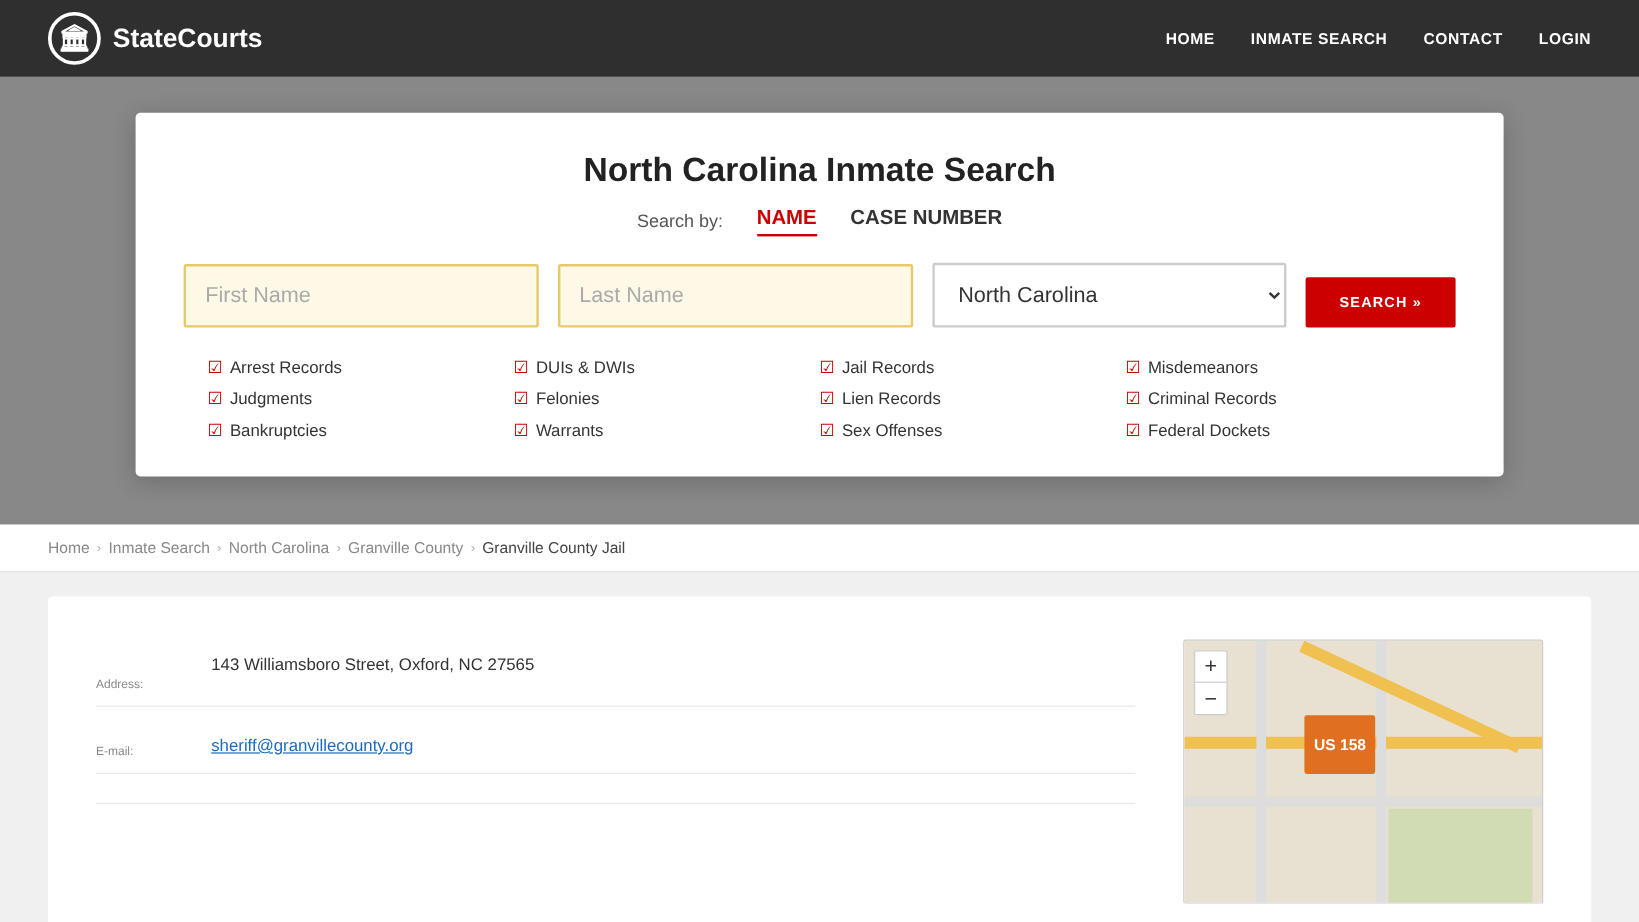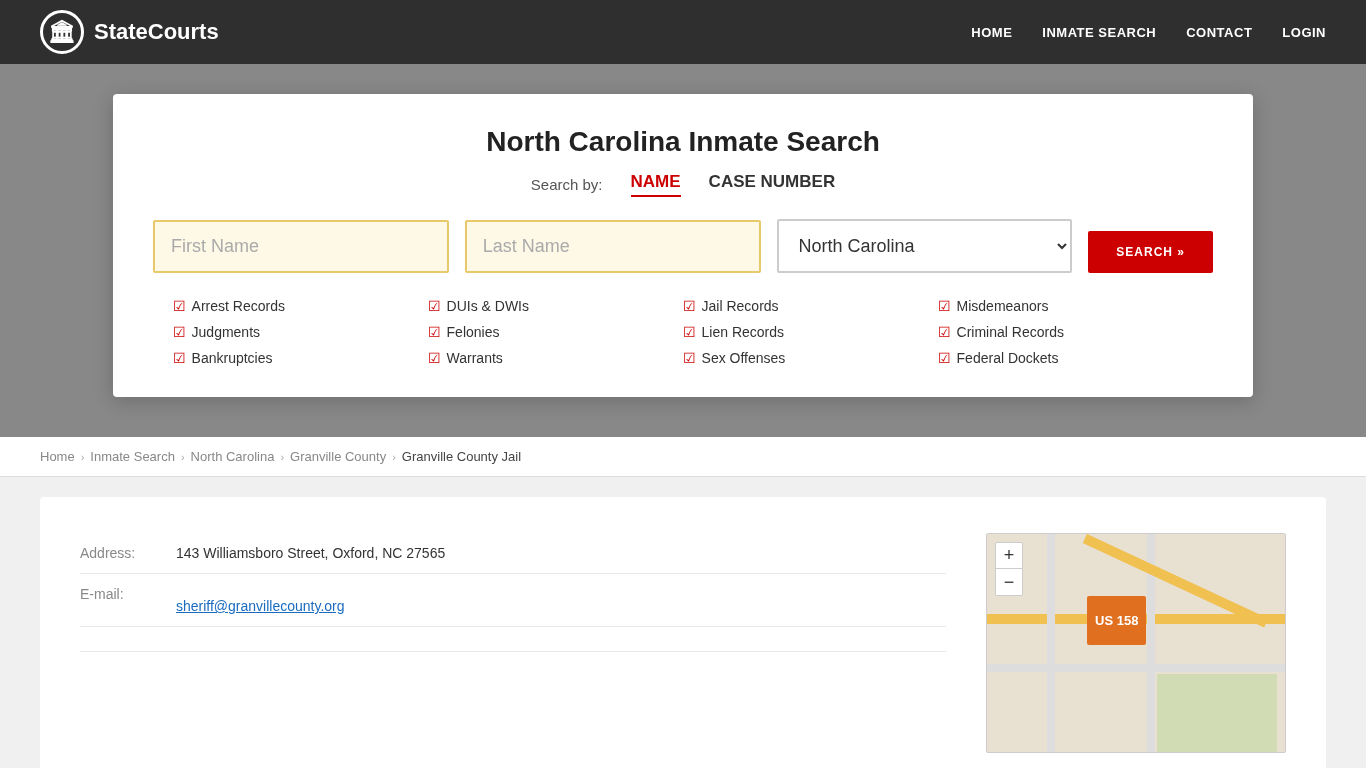--- a/index.html
+++ b/index.html
@@ -220,23 +220,24 @@
     }
     .info-row {
       display: flex;
       align-items: flex-start;
       padding: 12px 0;
       border-bottom: 1px solid #e8e8e8;
       gap: 16px;
     }
     .info-label {
       color: #888;
-      font-size: 14px;
+      font-size: 10px;
       min-width: 80px;
       flex-shrink: 0;
+      margin-top: 20px;
     }
     .info-value {
       color: #333;
       font-size: 14px;
     }
     .info-link {
       color: #1a6bbf;
       text-decoration: underline;
       font-size: 14px;
       margin-top: 12px;

